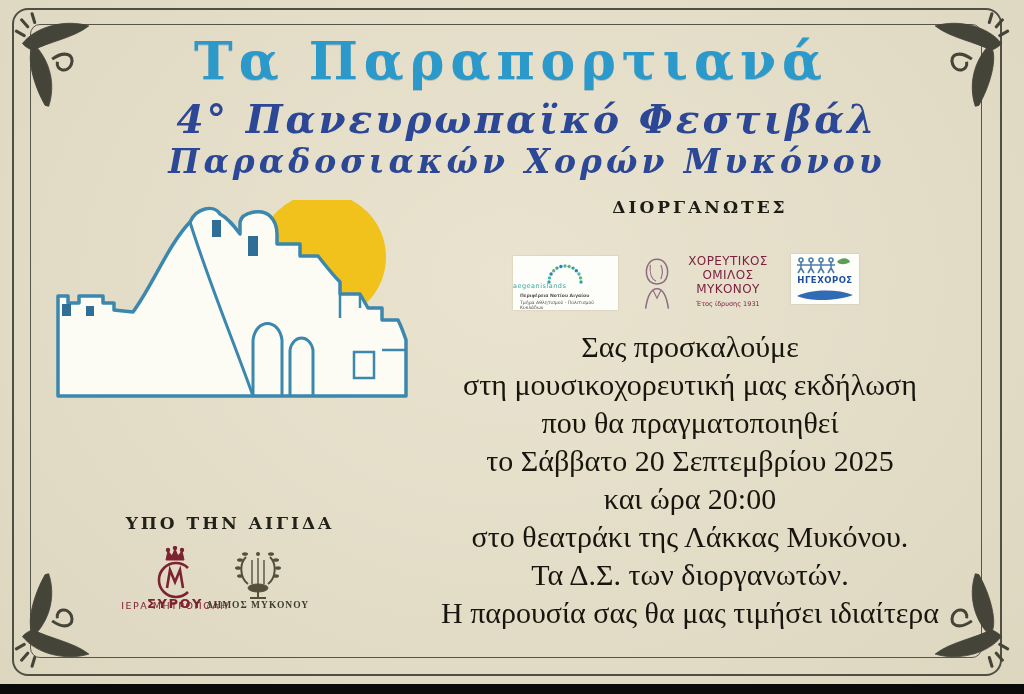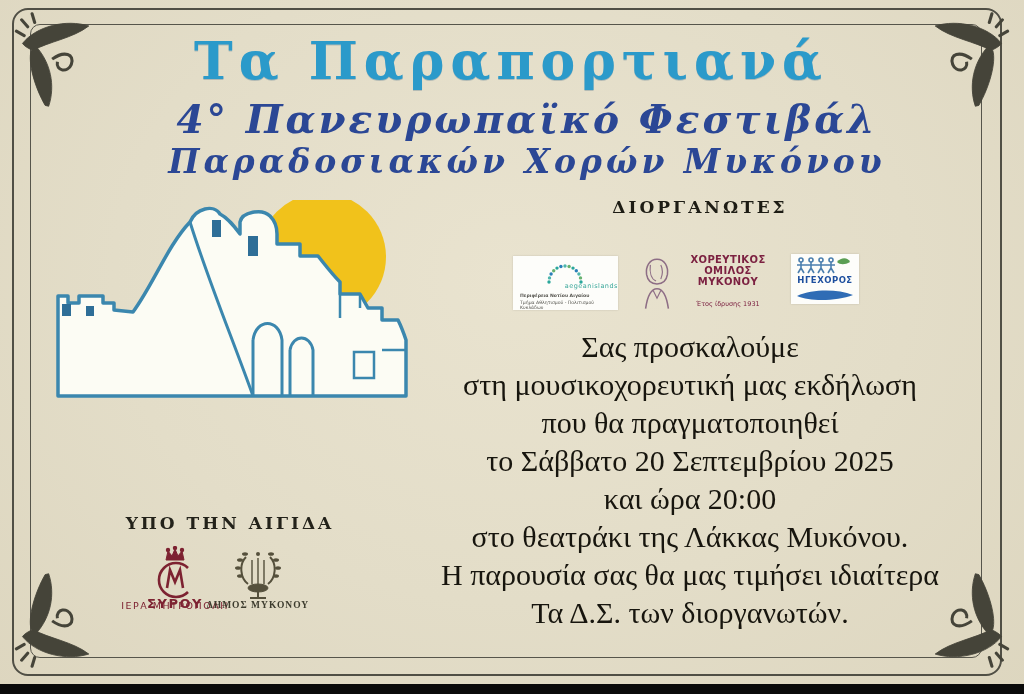--- a/index.html
+++ b/index.html
@@ -36,27 +36,27 @@
   .organizers-heading{
     position:absolute;left:540px;top:197px;width:320px;text-align:center;
     font-size:17px;letter-spacing:3px;color:#1d1c14;font-weight:600;
   }
 
   .church{position:absolute;left:48px;top:200px;width:390px;height:205px;}
 
   .logo-box{position:absolute;background:#fdfdfa;box-shadow:0 0 2px rgba(0,0,0,.15);}
   .aegean{left:513px;top:256px;width:105px;height:54px;font-family:"DejaVu Sans",sans-serif;}
   .aegean svg{position:absolute;left:0;top:0;width:105px;height:54px;}
-  .aegean .brand{position:absolute;left:0;top:26px;width:105px;text-align:right;font-size:6.5px;color:#3aa79a;letter-spacing:.5px;}
+  .aegean .brand{position:absolute;left:0;top:26px;width:105px;text-align:left;font-size:6.5px;color:#3aa79a;letter-spacing:.5px;}
   .aegean .l1{position:absolute;left:7px;top:37px;font-size:4.6px;color:#55544e;font-weight:bold;}
   .aegean .l2{position:absolute;left:7px;top:44px;font-size:4.6px;color:#55544e;}
 
   .mando{position:absolute;left:638px;top:250px;width:140px;height:64px;}
   .mando .portrait{position:absolute;left:0px;top:2px;width:38px;height:60px;}
-  .mando .club{position:absolute;left:40px;top:4px;width:100px;text-align:center;font-size:10px;font-weight:bold;color:#7c2141;letter-spacing:.4px;font-family:"DejaVu Sans",sans-serif;}
+  .mando .club{position:absolute;left:40px;top:4px;width:100px;text-align:center;font-size:12px;font-weight:normal;color:#7c2141;letter-spacing:.4px;font-family:"DejaVu Sans",sans-serif;}
   .mando .name{position:absolute;left:40px;top:13px;width:100px;text-align:center;font-size:29px;font-weight:bold;font-style:italic;color:#7c2141;}
   .mando .founded{position:absolute;left:40px;top:50px;width:100px;text-align:center;font-size:6.5px;color:#7c2141;font-family:"DejaVu Sans",sans-serif;}
 
   .igehoros{left:791px;top:254px;width:68px;height:50px;font-family:"DejaVu Sans",sans-serif;}
   .igehoros svg{position:absolute;left:0;top:0;width:68px;height:50px;}
   .igehoros .name{position:absolute;left:0;top:21px;width:68px;text-align:center;font-size:8.5px;font-weight:bold;color:#1d4f9e;letter-spacing:.5px;}
 
   .invitation{
     position:absolute;left:382px;top:328px;width:616px;text-align:center;
     font-size:30px;line-height:38px;color:#17150e;
@@ -194,22 +194,22 @@
     <div class="name">ΗΓΕΧΟΡΟΣ</div>
   </div>
 
   <div class="invitation">
     <div>Σας προσκαλούμε</div>
     <div>στη μουσικοχορευτική μας εκδήλωση</div>
     <div>που θα πραγματοποιηθεί</div>
     <div>το Σάββατο 20 Σεπτεμβρίου 2025</div>
     <div>και ώρα 20:00</div>
     <div>στο θεατράκι της Λάκκας Μυκόνου.</div>
+    <div>Τα Δ.Σ. των διοργανωτών.</div>
     <div>Η παρουσία σας θα μας τιμήσει ιδιαίτερα</div>
-    <div>Τα Δ.Σ. των διοργανωτών.</div>
   </div>
 
   <div class="auspices-heading">ΥΠΟ ΤΗΝ ΑΙΓΙΔΑ</div>
 
   <div class="metropolis-logo">
     <svg viewBox="0 0 70 56">
       <g stroke="#7d2231" fill="none" stroke-width="2">
         <path d="M26,14 L28,5 L32,10 L35,3 L38,10 L42,5 L44,14 Z" fill="#7d2231" stroke-width="1"></path>
         <circle cx="28" cy="4" r="1.2" fill="#7d2231"></circle>
           <circle cx="35" cy="2" r="1.2" fill="#7d2231"></circle>

